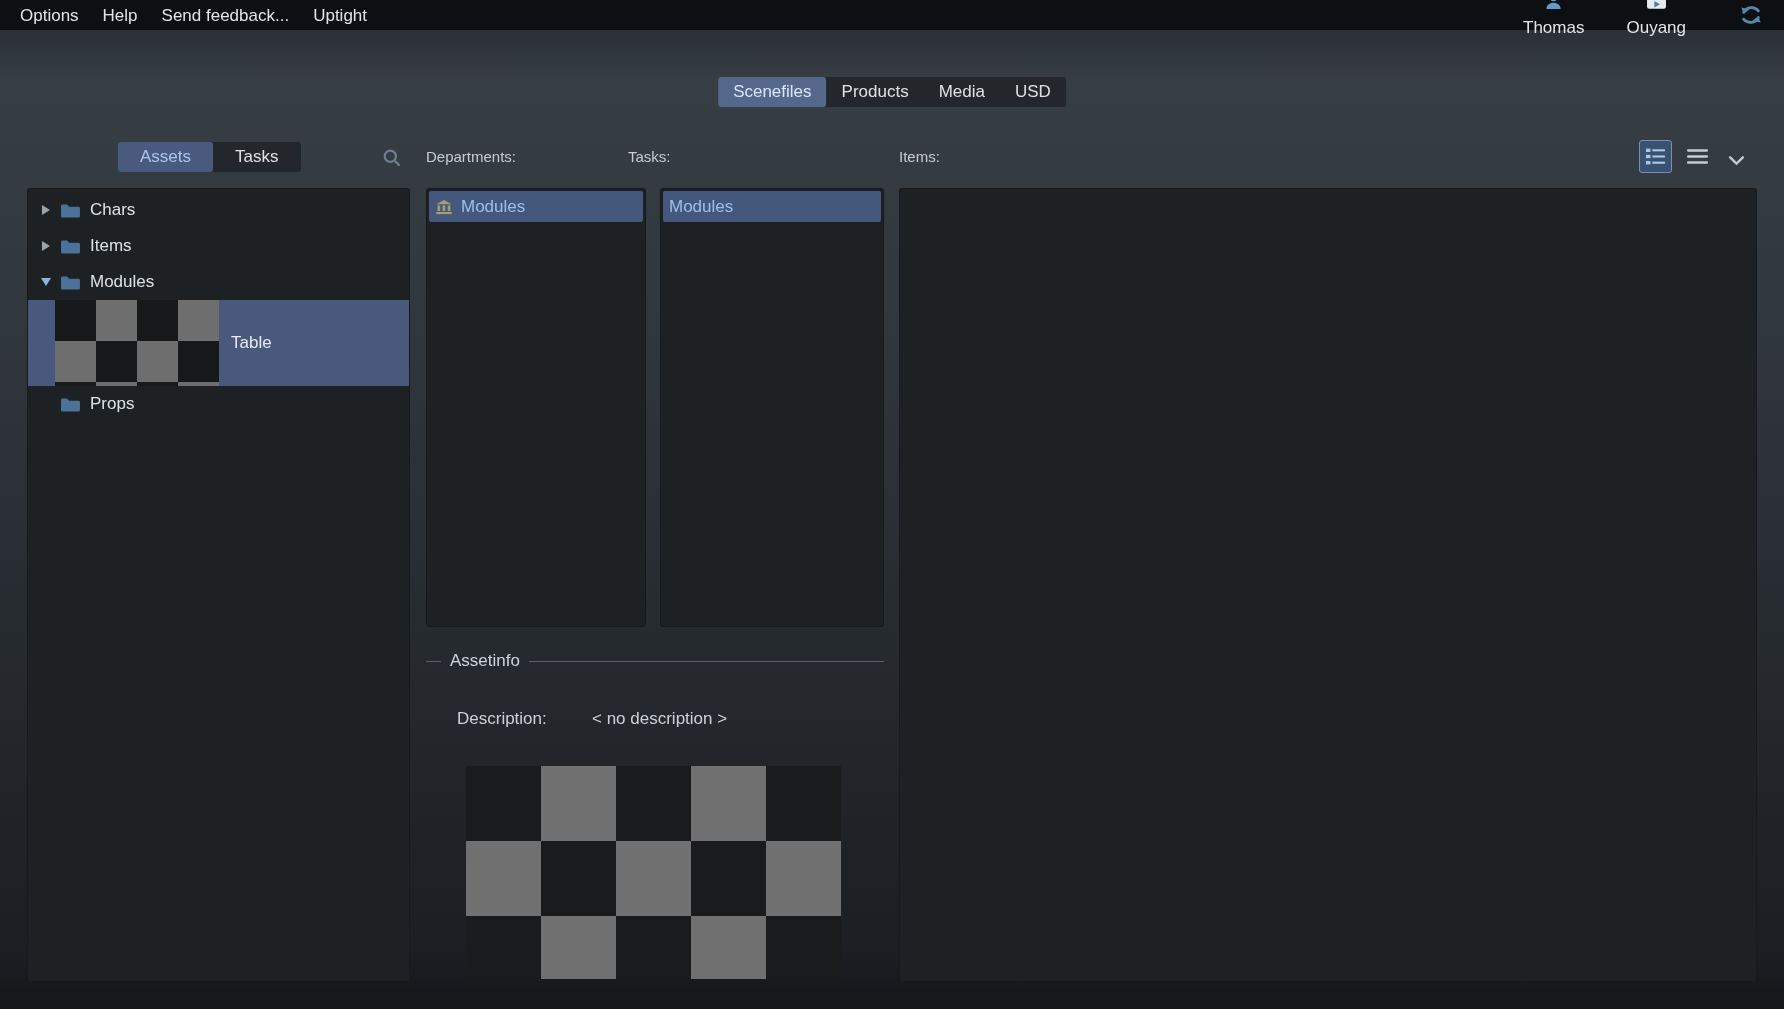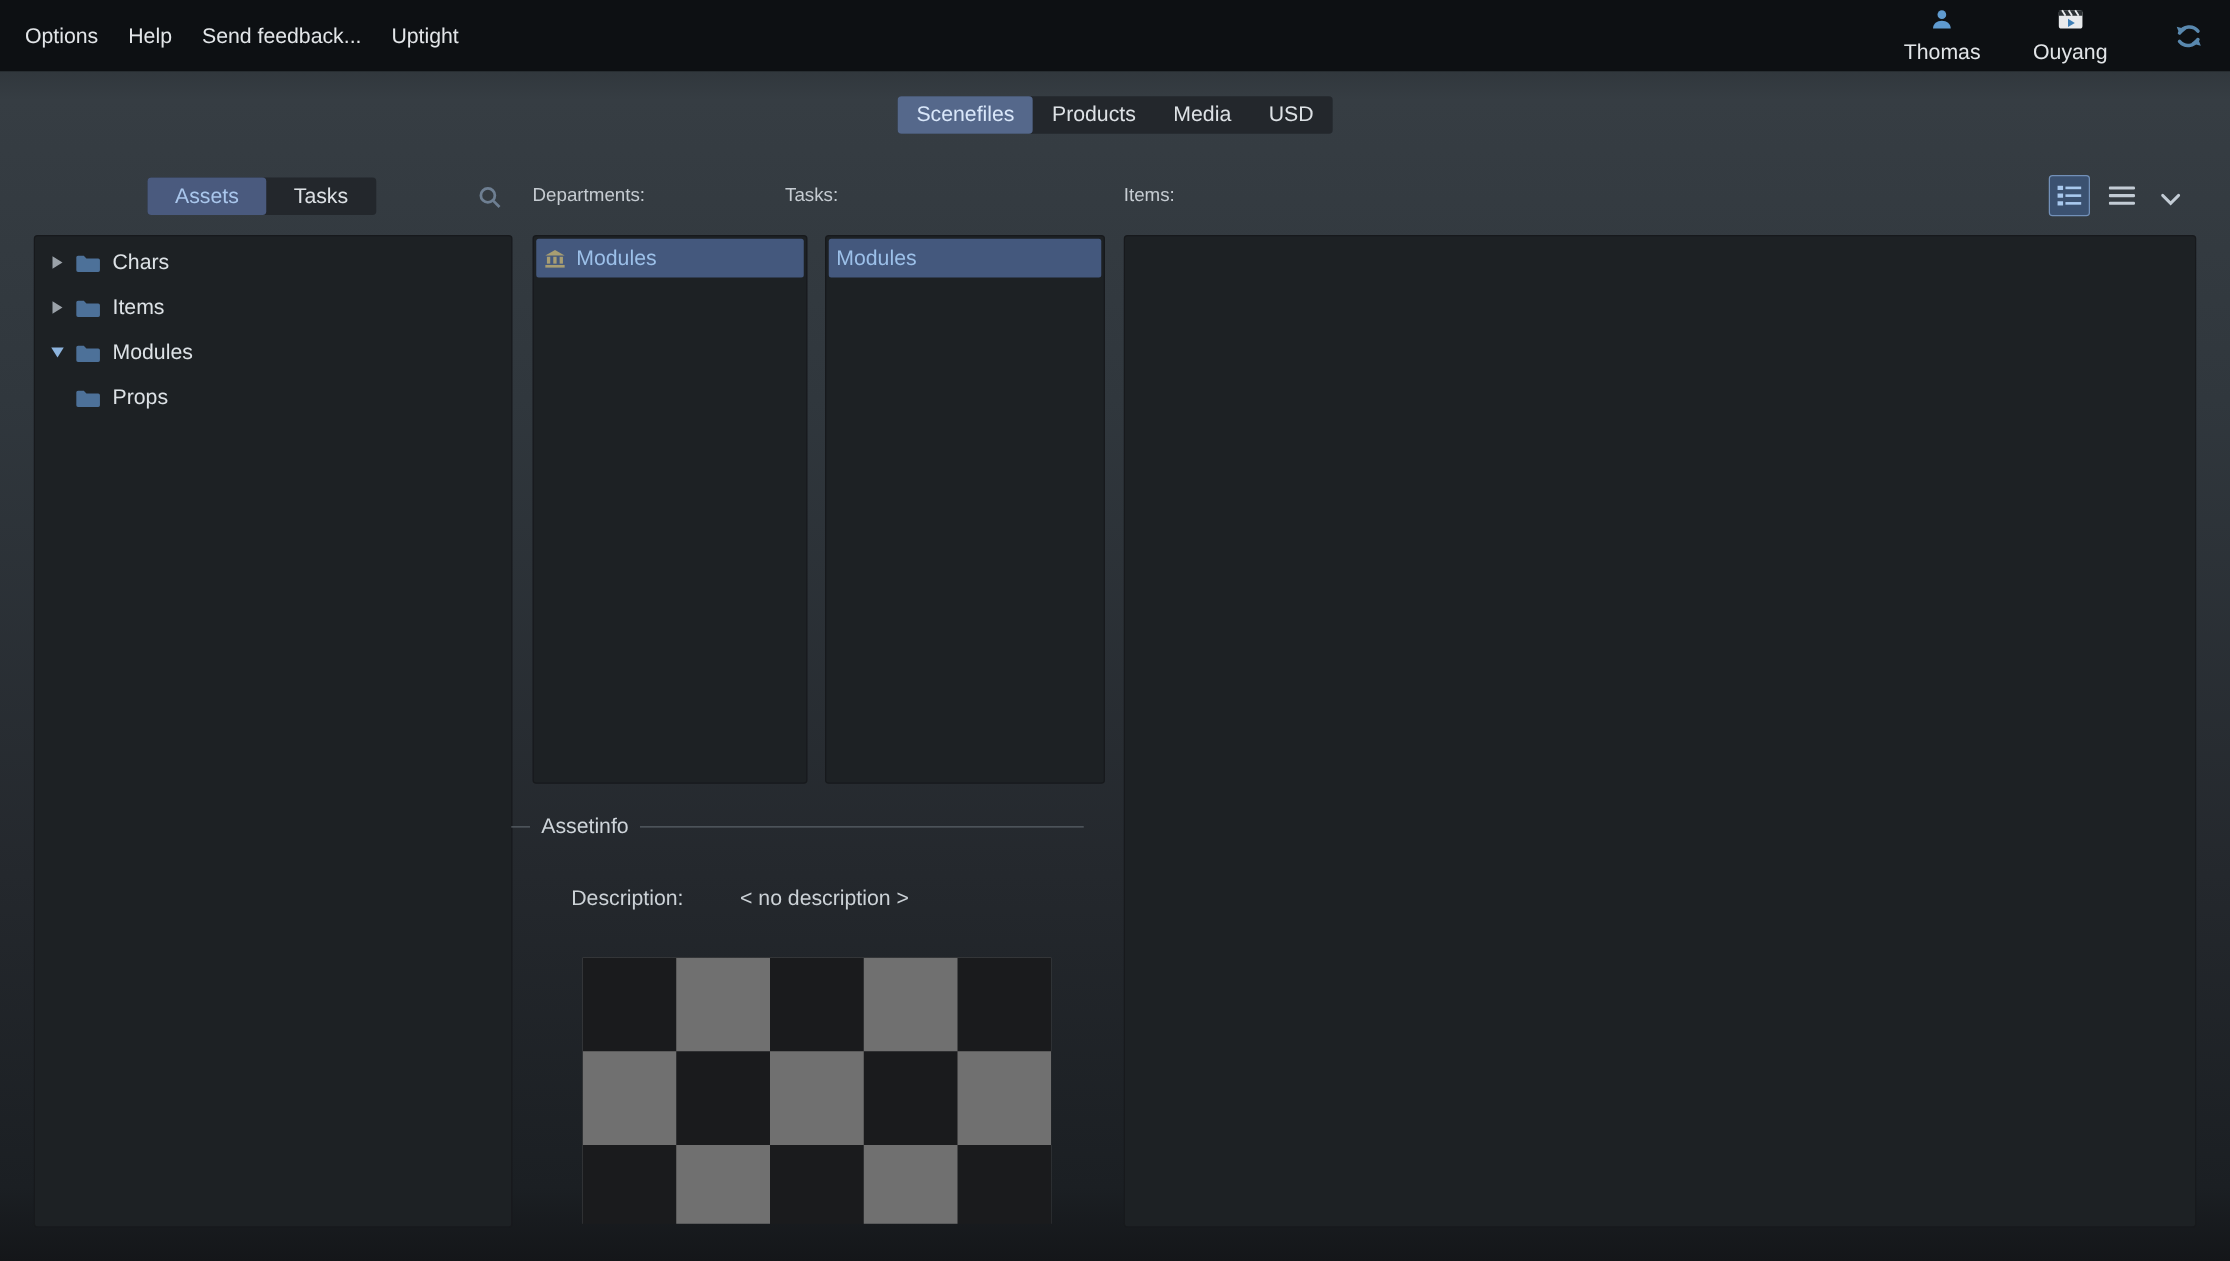--- a/index.html
+++ b/index.html
@@ -3,21 +3,21 @@
 <meta charset="utf-8">
 <style>
   * { box-sizing: border-box; }
   html,body { margin:0; padding:0; background:#000; }
   body { font-family:"Liberation Sans", sans-serif; }
   .app { position:relative; width:1784px; height:1009px; overflow:hidden;
          background:linear-gradient(180deg,#23292d 0px,#363d43 80px,#30373d 320px,#24282d 700px,#1b1f23 950px,#141619 1009px);
          color:#dce0e4; }
 
   
-  .menubar { position:absolute; left:0; top:0; width:1784px; height:57px;
+  .menubar { position:absolute; left:0; top:0; width:1784px; height:30px;
              background:#0d1013; display:flex; align-items:center; padding:0 20px 0 8px; }
   .menu-item { font-size:17px; color:#e2e5e8; padding:0 12px; line-height:45px; cursor:default; }
   .menu-right { margin-left:auto; display:flex; align-items:center; }
   .menu-user, .menu-project, .menu-refresh { display:flex; align-items:center; gap:7px; font-size:17px; color:#e2e5e8;flex-direction:column; }
   .menu-project { margin-left:42px; }
   .menu-refresh { margin-left:52px; }
 
   
   .maintabs { position:absolute; top:77px; left:50%; transform:translateX(-50%);
               display:flex; background:#23272c; border-radius:3px; }
@@ -49,21 +49,21 @@
   .asset-thumb { width:164px; height:86px;
                  background:repeating-conic-gradient(#6e6e6e 0% 25%, #17181a 0% 50%);
                  background-size:82px 82px; }
   .asset-row .tree-label { margin-left:12px; color:#e7ebef; }
 
   
   .list-item { display:flex; align-items:center; gap:8px; height:31px; padding:0 6px; font-size:17px; color:#dde2e6; border-radius:2px; }
   .list-item.selected { background:#44587d; color:#9cc0e9; }
 
   
-  .assetinfo-header { position:absolute; left:409px; top:651px; width:458px; display:flex; align-items:center; gap:9px; font-size:17px; color:#ced4d9; }
+  .assetinfo-header { position:absolute; left:426px; top:651px; width:458px; display:flex; align-items:center; gap:9px; font-size:17px; color:#ced4d9; }
   .gline { height:1px; background:#5a6168; }
   .gline.short { width:15px; flex:0 0 15px; }
   .gline.long { flex:1; }
   .desc-label { position:absolute; left:457px; top:709px; font-size:17px; color:#ccd2d7; }
   .desc-value { position:absolute; left:592px; top:709px; font-size:17px; color:#ccd2d7; }
   .preview { position:absolute; left:466px; top:766px; width:375px; height:213px;
              background:repeating-conic-gradient(#707070 0% 25%, #1a1b1d 0% 50%);
              background-size:150px 150px; }
 
   
@@ -157,20 +157,24 @@
     <div class="tree-row">
       <span class="arrow-box">
           <span class="tri-down"></span>
         </span>
       <svg class="folder" width="21" height="17" viewBox="0 0 20 16">
         <path d="M1 3.6 q0-1.3 1.3-1.3 h4.4 l2 2.2 h9 q1.3 0 1.3 1.3 v7.6 q0 1.3-1.3 1.3 H2.3 Q1 14.7 1 13.4 z" fill="#4d7199"></path>
       </svg>
       <span class="tree-label">Modules</span>
     </div>
 
+    <div class="tree-row asset-row">
+      <div class="asset-thumb"></div>
+      <span class="tree-label">Table</span>
+    </div>
 
     <div class="tree-row">
       <span class="arrow-box"></span>
       <svg class="folder" width="21" height="17" viewBox="0 0 20 16">
         <path d="M1 3.6 q0-1.3 1.3-1.3 h4.4 l2 2.2 h9 q1.3 0 1.3 1.3 v7.6 q0 1.3-1.3 1.3 H2.3 Q1 14.7 1 13.4 z" fill="#4d7199"></path>
       </svg>
       <span class="tree-label">Props</span>
     </div>
 
   </div>

